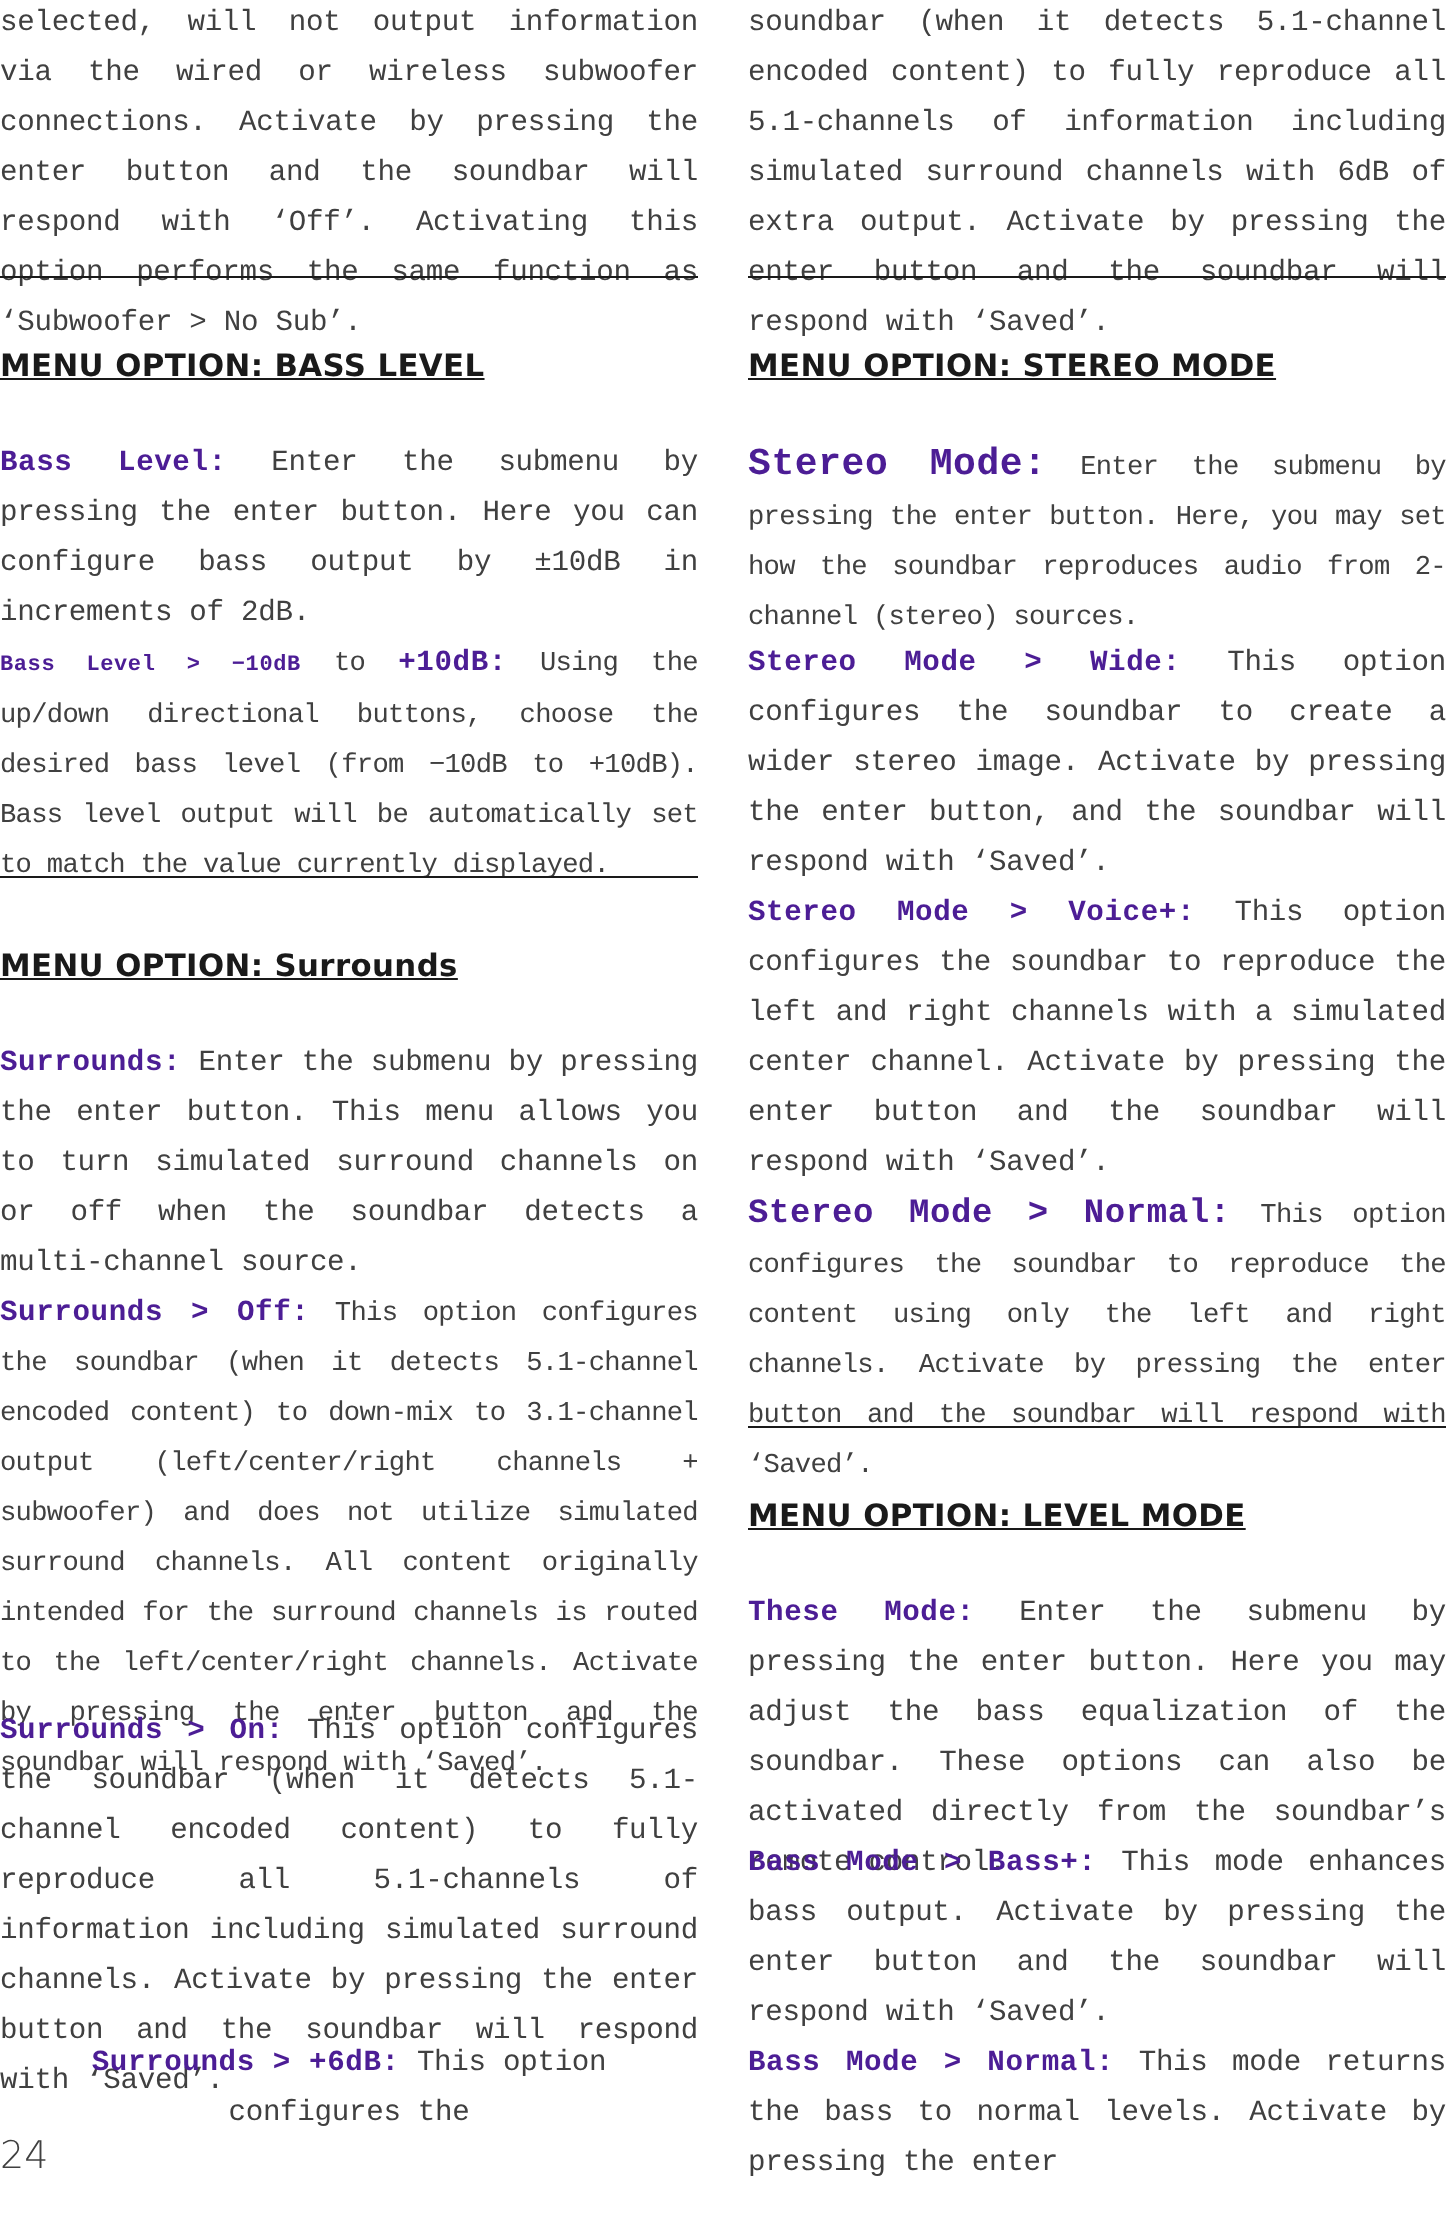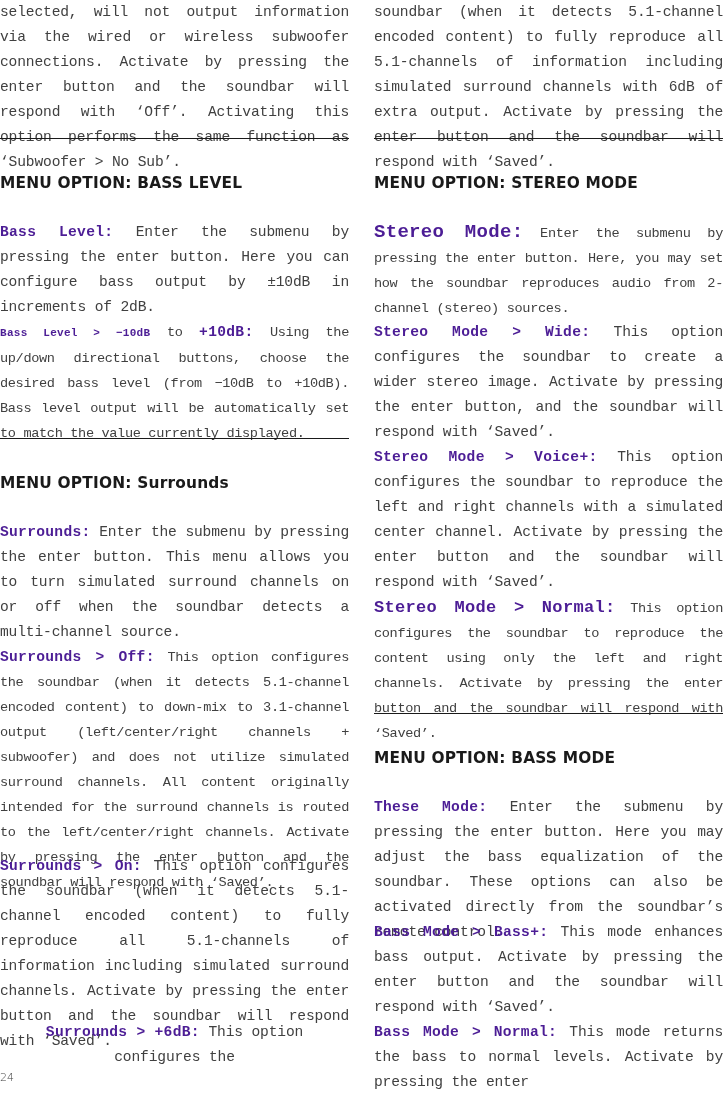--- a/index.html
+++ b/index.html
@@ -13,25 +13,25 @@
     .p {
       font-size: 14.6px; line-height: 25px; text-align: justify;
       letter-spacing: -0.15px; font-weight: 300; color: #404040;
       margin: 0; position: absolute; left: 0; width: 349px; font-family: Liberation Mono, monospace;
     }
     .p.tight { font-size: 13.6px; letter-spacing: -0.35px; }
     .lbl { font-weight: 700; color: #4c1d95; letter-spacing: 0.3px; }
     .h {
       position: absolute; left: 0; margin: 0;
       font-size: 15.4px; font-weight: 700; color: #1a1a1a;
-      letter-spacing: 0.2px; line-height: 20px;
+      letter-spacing: 0.2px; line-height: 20px; text-decoration: underline;
     }
     .rule { position: absolute; left: 0; width: 349px; height: 0; border-top: 1.3px solid #1a1a1a; }
     .pagenum {
-      position: absolute; left: 0; top: 1068px; font-size: 11px;
+      position: absolute; left: 0; top: 1068px; font-size: 19px;
       color: #404040; font-weight: 300; line-height: 20px;
     }
   </style>
 </head>
 <body>
 
 <div class="col left">
   <p class="p" style="top:0px">selected, will not output information via the wired or wireless subwoofer connections. Activate by pressing the enter button and the soundbar will respond with ‘Off’. Activating this option performs the same function as ‘Subwoofer &gt; No Sub’.</p>
   <div class="rule" style="top:138px"></div>
 
@@ -53,17 +53,17 @@
   <p class="p" style="top:0px">soundbar (when it detects 5.1-channel encoded content) to fully reproduce all 5.1-channels of information including simulated surround channels with 6dB of extra output. Activate by pressing the enter button and the soundbar will respond with ‘Saved’.</p>
   <div class="rule" style="top:138px"></div>
 
   <h2 class="h" style="top:173px">MENU OPTION: STEREO MODE</h2>
   <p class="p tight" style="top:220px"><span class="lbl" style="font-size:19px">Stereo Mode:</span><span> Enter the submenu by pressing the enter button. Here, you may set how the soundbar reproduces audio from 2-channel (stereo) sources.</span></p>
   <p class="p" style="top:320px"><span class="lbl">Stereo Mode &gt; Wide:</span><span> This option configures the soundbar to create a wider stereo image. Activate by pressing the enter button, and the soundbar will respond with ‘Saved’.</span></p>
   <p class="p" style="top:445px"><span class="lbl">Stereo Mode &gt; Voice+:</span><span> This option configures the soundbar to reproduce the left and right channels with a simulated center channel. Activate by pressing the enter button and the soundbar will respond with ‘Saved’.</span></p>
   <p class="p tight" style="top:595px"><span class="lbl" style="font-size:17px">Stereo Mode &gt; Normal:</span><span> This option configures the soundbar to reproduce the content using only the left and right channels. Activate by pressing the enter button and the soundbar will respond with ‘Saved’.</span></p>
   <div class="rule" style="top:713px"></div>
 
-  <h2 class="h" style="top:748px">MENU OPTION: BASS MODE</h2>
+  <h2 class="h" style="top:748px">MENU OPTION: LEVEL MODE</h2>
   <p class="p" style="top:795px"><span class="lbl">These Mode:</span><span> Enter the submenu by pressing the enter button. Here you may adjust the bass equalization of the soundbar. These options can also be activated directly from the soundbar’s remote control.</span></p>
   <p class="p" style="top:920px"><span class="lbl">Bass Mode &gt; Bass+:</span><span> This mode enhances bass output. Activate by pressing the enter button and the soundbar will respond with ‘Saved’.</span></p>
   <p class="p" style="top:1020px"><span class="lbl">Bass Mode &gt; Normal:</span><span> This mode returns the bass to normal levels. Activate by pressing the enter</span></p>
 </div>
 
 </body></html>

